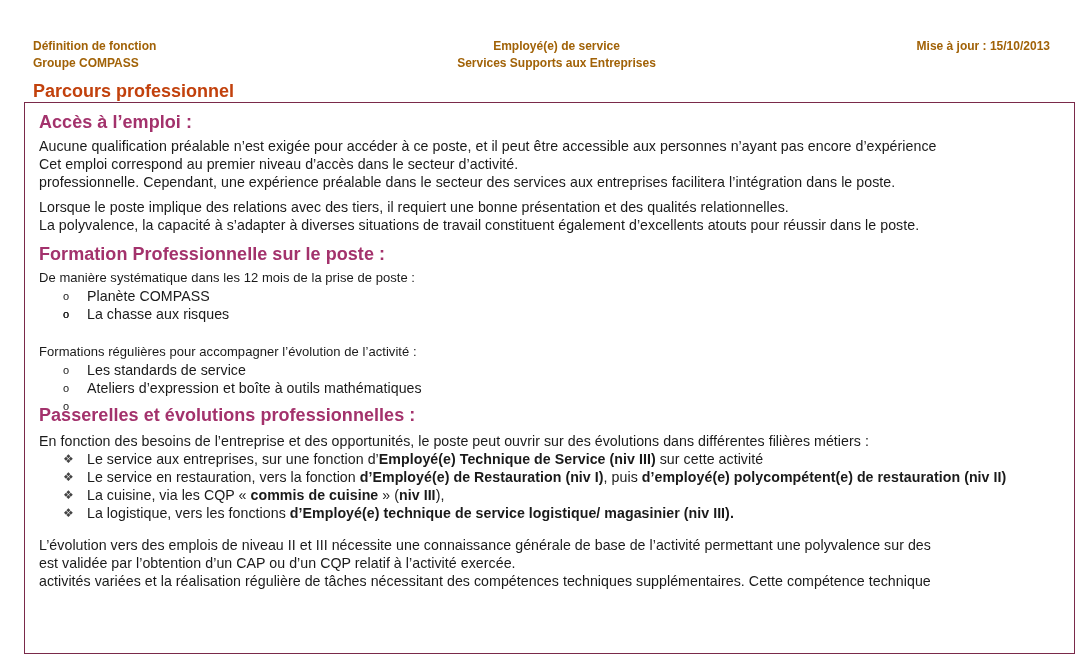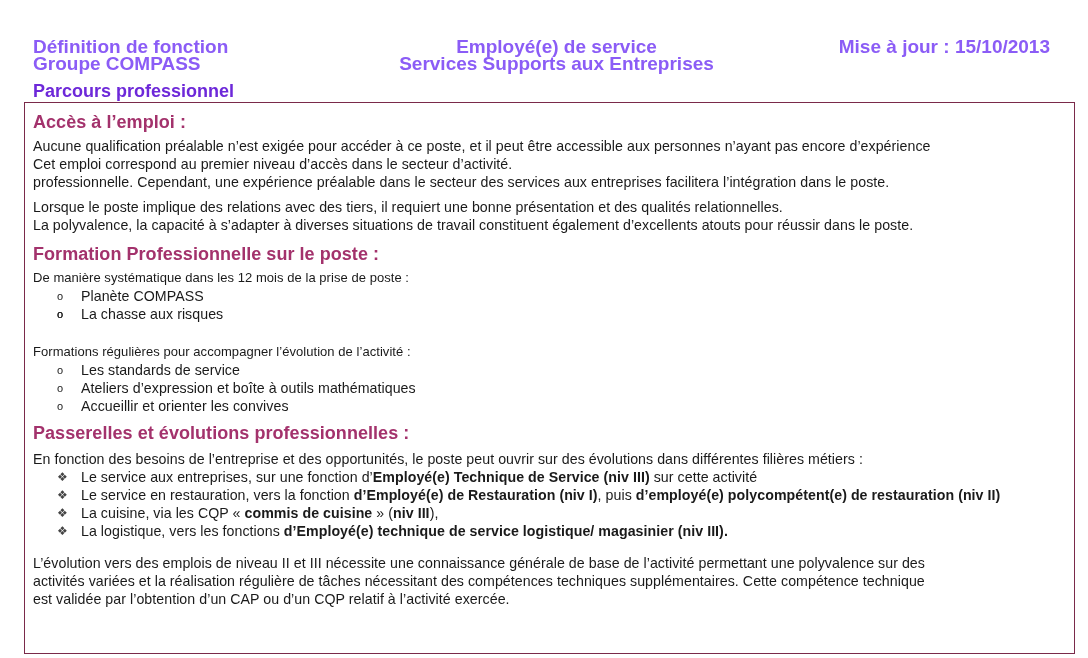--- a/index.html
+++ b/index.html
@@ -10,54 +10,54 @@
     body {
       width: 1088px;
       height: 658px;
       position: relative;
       overflow: hidden;
       font-family: "DejaVu Sans", sans-serif;
       color: #1a1a1a;
     }
     .hdr {
       position: absolute;
-      color: #8b5cf6;
+      color: #a16207;
       font-weight: bold;
-      font-size: 19px;
+      font-size: 12px;
       line-height: 17px;
       font-family: "Liberation Sans", sans-serif;
     }
     .hdr-left { left: 33px; top: 38px; }
     .hdr-center { left: 0; width: 1113px; top: 38px; text-align: center; }
     .hdr-right { right: 38px; top: 38px; text-align: center; }
     .hdr div { white-space: nowrap; }
 
     .page-title {
       position: absolute;
       left: 33px;
       top: 81px;
       font-family: "Liberation Sans", sans-serif;
       font-weight: bold;
       font-size: 18px;
-      color: #6d28d9;
+      color: #c2410c;
       margin: 0;
       line-height: 20px;
     }
     .box {
       position: absolute;
       left: 24px;
       top: 102px;
       width: 1051px;
       height: 552px;
       border: 1px solid #7a2a4a;
       box-sizing: border-box;
     }
     .content {
       position: absolute;
-      left: 33px;
+      left: 39px;
       top: 110px;
       width: 1045px;
       font-family: "Liberation Sans", sans-serif;
       font-size: 14.2px;
       line-height: 18px;
       letter-spacing: 0.05px;
     }
     h2.sec {
       margin: 0;
       font-family: "Liberation Sans", sans-serif;
@@ -145,21 +145,21 @@
     <ul class="olist">
       <li><span class="mark">o</span><span>Planète COMPASS</span></li>
       <li><span class="mark">o</span></li>
       <li><span class="mark">o</span><span>La chasse aux risques</span></li>
     </ul>
     <div style="height:20px"></div>
     <p class="lead">Formations régulières pour accompagner l’évolution de l’activité :</p>
     <ul class="olist">
       <li><span class="mark">o</span><span>Les standards de service</span></li>
       <li><span class="mark">o</span><span>Ateliers d’expression et boîte à outils mathématiques</span></li>
-      <li><span class="mark">o</span><span>Accueillir et orienter les convives</span></li>
+      <li><span class="mark">o</span></li>
     </ul>
   </section>
 
   <div style="height:6px"></div>
 
   <section>
     <h2 class="sec">Passerelles et évolutions professionnelles :</h2>
     <div style="height:5px"></div>
     <p>En fonction des besoins de l’entreprise et des opportunités, le poste peut ouvrir sur des évolutions dans différentes filières métiers :</p>
     <ul class="dlist">
@@ -171,16 +171,16 @@
       </li>
       <li>
         <span class="mark">❖</span><span>La cuisine, via les CQP « </span><b>commis de cuisine</b><span> » (</span><b>niv III</b><span>),</span>
       </li>
       <li>
         <span class="mark">❖</span><span>La logistique, vers les fonctions </span><b>d’Employé(e) technique de service logistique/ magasinier (niv III).</b>
       </li>
     </ul>
     <div style="height:14px"></div>
     <p>L’évolution vers des emplois de niveau II et III nécessite une connaissance générale de base de l’activité permettant une polyvalence sur des</p>
+    <p>est validée par l’obtention d’un CAP  ou d’un CQP relatif à l’activité exercée.</p>
     <p>activités variées et la réalisation régulière de tâches nécessitant des compétences techniques supplémentaires. Cette compétence technique</p>
-    <p>est validée par l’obtention d’un CAP  ou d’un CQP relatif à l’activité exercée.</p>
   </section>
 </div>
 
 </body></html>

